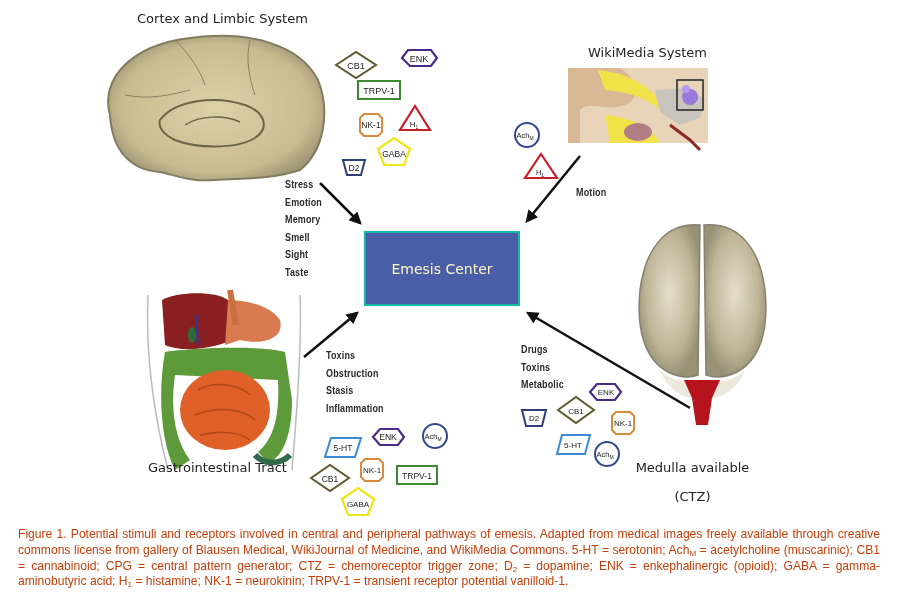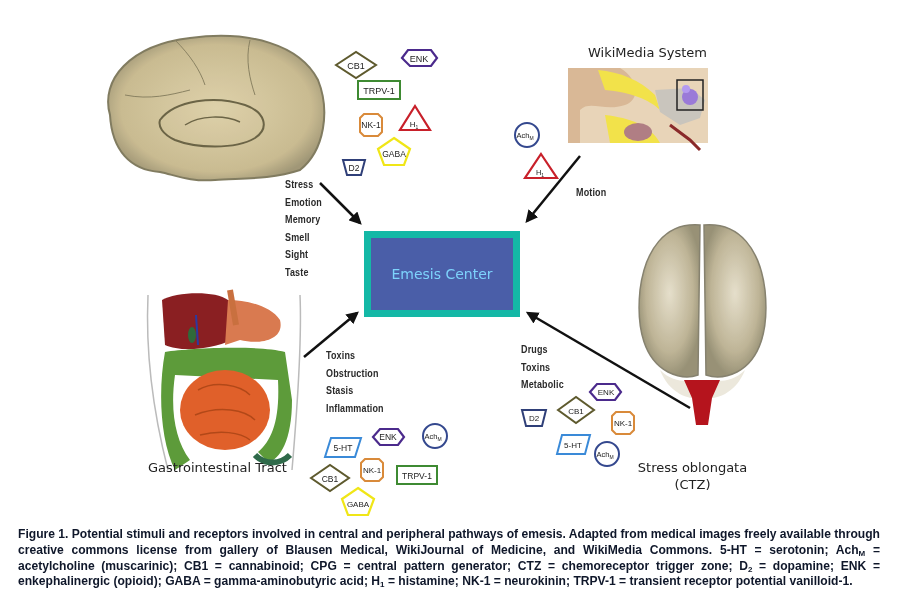--- a/index.html
+++ b/index.html
@@ -1,22 +1,22 @@
 <!DOCTYPE html>
 <html><head>
 <meta charset="utf-8">
 <style>
   html, body { margin:0; padding:0; background:#ffffff; }
   body { width:898px; height:612px; position:relative; overflow:hidden; font-family:"Liberation Sans", sans-serif; }
   #stage { position:absolute; left:0; top:0; width:898px; height:612px; }
   .lbl { position:absolute; font-family:"DejaVu Sans", sans-serif; color:#222; font-size:13px; white-space:nowrap; }
   .cond { position:absolute; font-family:"Liberation Sans", sans-serif; color:#2a2a2a; font-size:11.5px; line-height:17.5px; font-weight:bold; transform:scaleX(0.78); transform-origin:left top; letter-spacing:0.2px; }
   .cond div { white-space:nowrap; }
-  #center-box { position:absolute; left:364px; top:231px; width:156px; height:86px; background:#4a5ea8; border:7px solid #14b8a6; box-sizing:border-box; color:#7dd3fc; font-family:"DejaVu Sans", sans-serif; font-size:14px; text-align:center; display:flex; flex-direction:column; justify-content:center; line-height:20px; }
-  #caption { position:absolute; left:18px; top:527px; width:862px; font-family:"Liberation Sans", sans-serif; font-weight:bold; font-size:12.1px; line-height:15.8px; color:#0f172a; text-align:justify; }
+  #center-box { position:absolute; left:364px; top:231px; width:156px; height:75px; background:#4a5ea8; border:2px solid #14b8a6; box-sizing:border-box; color:#fef9c3; font-family:"DejaVu Sans", sans-serif; font-size:14px; text-align:center; display:flex; flex-direction:column; justify-content:center; line-height:20px; }
+  #caption { position:absolute; left:18px; top:527px; width:862px; font-family:"Liberation Sans", sans-serif; font-weight:normal; font-size:12.1px; line-height:15.8px; color:#c2410c; text-align:justify; }
   #caption sub { font-size:8px; vertical-align:-2px; line-height:0; }
   svg text { font-family:"Liberation Sans", sans-serif; }
 </style>
 </head>
 <body>
 
 <div id="stage">
 
   <svg width="898" height="612" style="position:absolute;left:0;top:0">
     <defs>
@@ -167,25 +167,26 @@
     <g>
       <polygon points="562,435 590,435 585,454 557,454" fill="#fff" stroke="#3a8ad8" stroke-width="2"></polygon>
       <text x="573" y="448" font-size="8" text-anchor="middle" fill="#222">5-HT</text>
     </g>
     <g>
       <circle cx="607" cy="454" r="12" fill="#fff" stroke="#34488e" stroke-width="2"></circle>
       <text x="605" y="457" font-size="7.5" text-anchor="middle" fill="#222"><tspan>Ach</tspan><tspan font-size="5" dy="2">M</tspan></text>
     </g>
   </svg>
 
+  <div class="lbl" style="left:137px;top:11px;">Cortex and Limbic System</div>
   <div class="lbl" style="left:588px;top:45px;">WikiMedia System</div>
   <div class="lbl" style="left:148px;top:460px;">Gastrointestinal Tract</div>
   <div class="lbl" style="left:625px;top:460px;text-align:center;width:135px;">
-    <div>Stress oblongata</div>
-    <div style="margin-top:2px;">(CTZ)</div>
+    <div>Medulla available</div>
+    <div style="margin-top:14px;">(CTZ)</div>
   </div>
 
   <div class="cond" style="left:285px;top:176px;">
     <div>Stress</div>
     <div>Emotion</div>
     <div>Memory</div>
     <div>Smell</div>
     <div>Sight</div>
     <div>Taste</div>
   </div>

